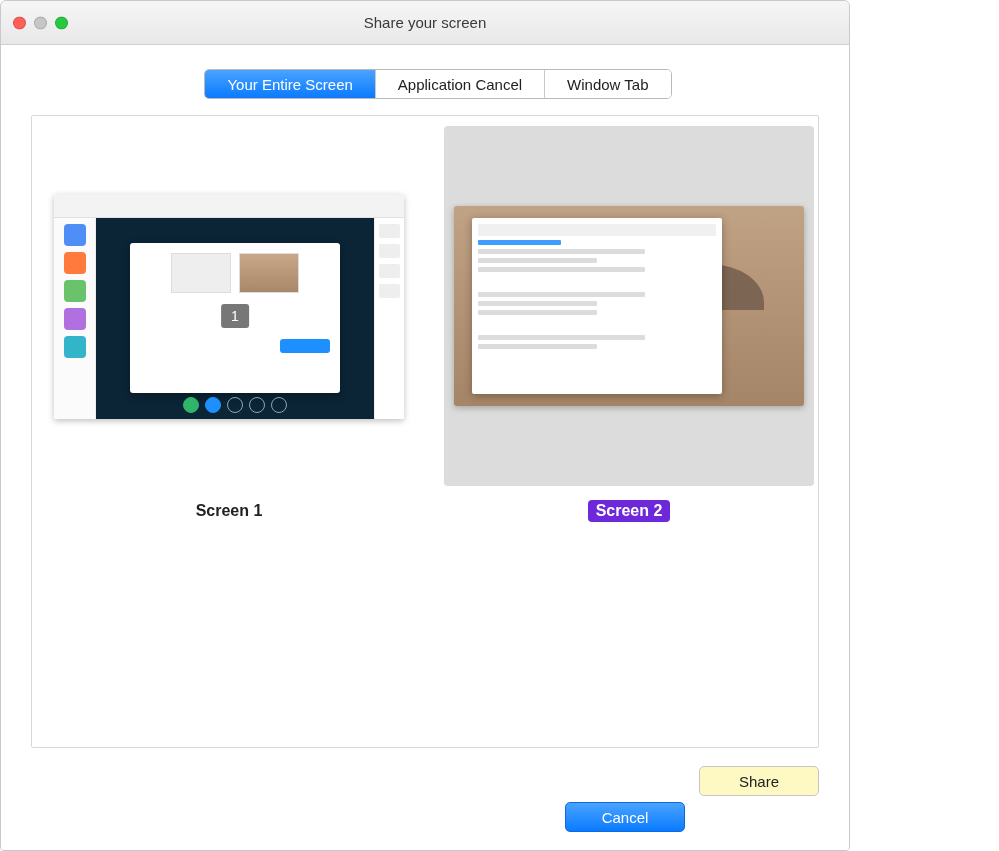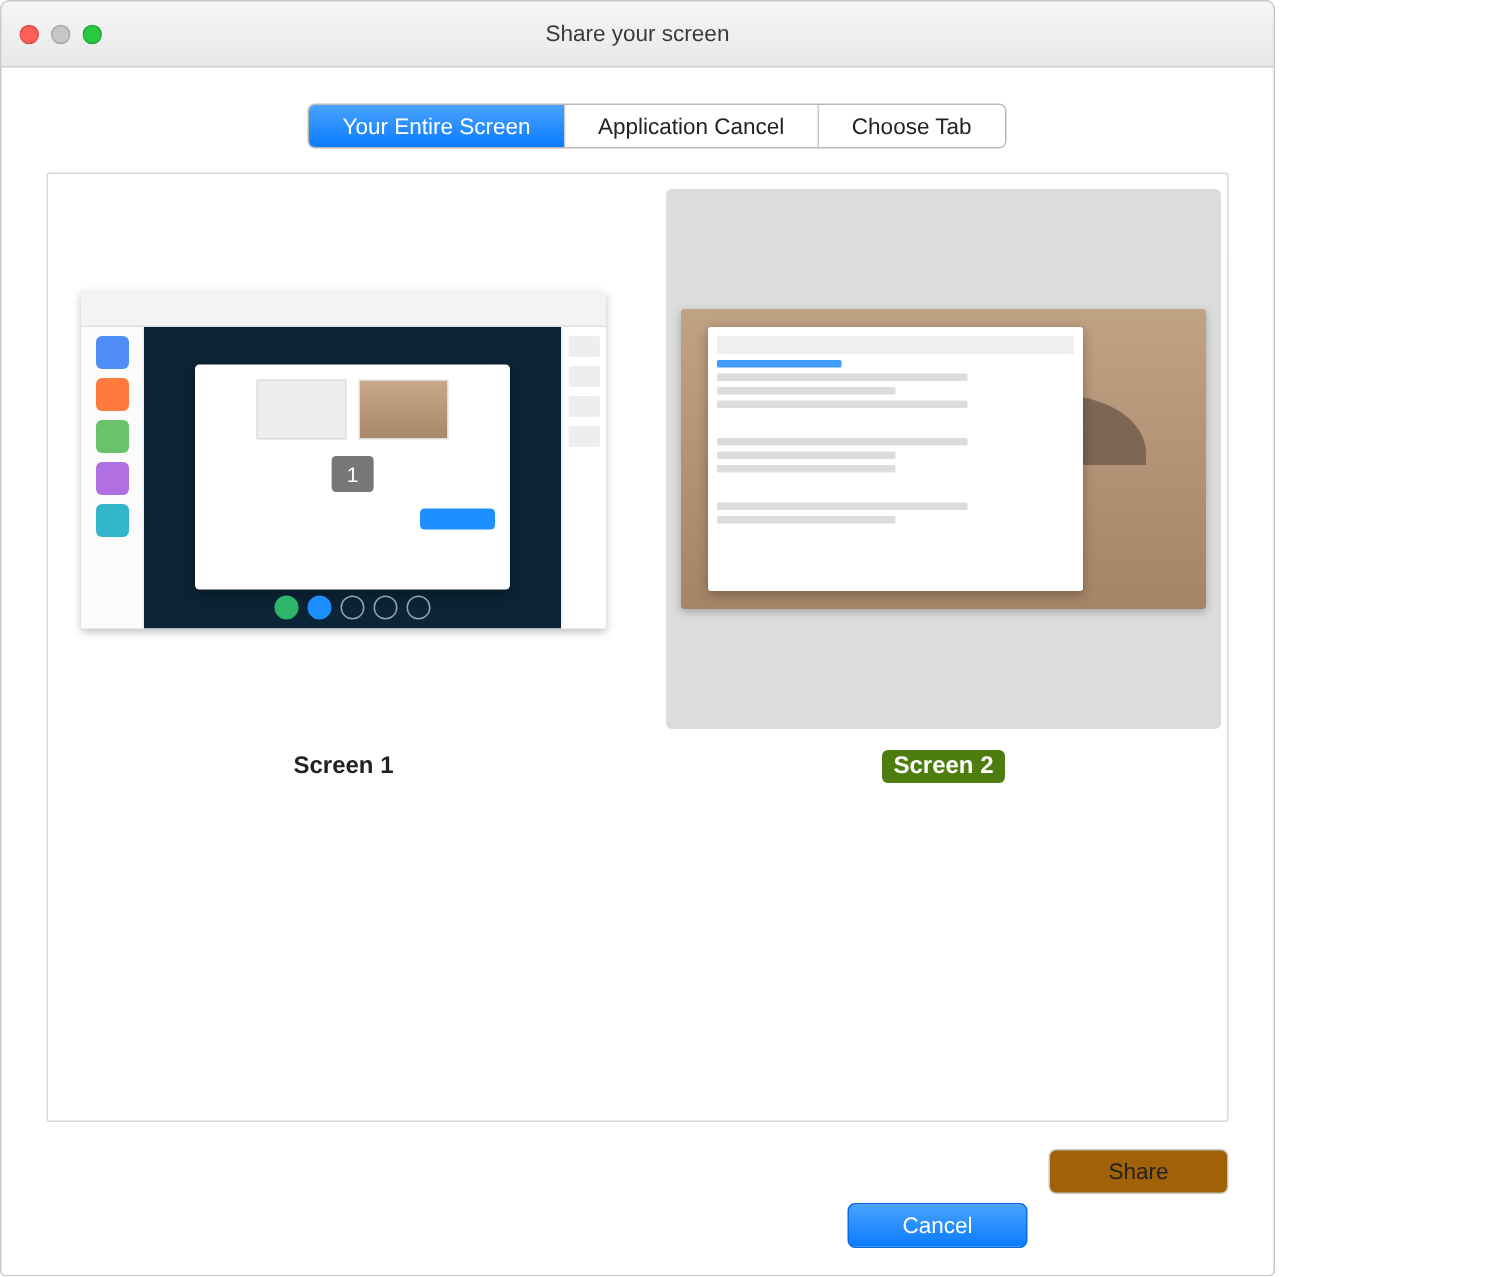--- a/index.html
+++ b/index.html
@@ -124,30 +124,30 @@
   .s2-mountain{position:absolute;right:40px;top:58px;width:110px;height:46px;background:#6e5a4a;border-radius:60% 60% 0 0 / 100% 100% 0 0;opacity:0.8;}
   .s2-win{position:absolute;left:18px;top:12px;width:250px;height:176px;background:#fff;box-shadow:0 2px 8px rgba(0,0,0,0.3);border-radius:2px;padding:6px;}
   .s2-toolbar{height:12px;background:#f0f0f0;margin-bottom:4px;}
   .s2-line{height:5px;background:#dcdcdc;margin:4px 0;border-radius:1px;}
   .s2-line.short{width:50%;}
   .s2-line.med{width:70%;}
   .s2-gap{height:12px;}
   .s2-line.blue{background:#409cff;width:35%;}
 
   .screen-label { margin-top: 14px; font-size: 16px; color:#222; padding:2px 8px; border-radius:4px;font-weight:bold;}
-  .screen-card.selected .screen-label { background:#4d7c0f; color:#fff; }
+  .screen-card.selected .screen-label { background:#6d28d9; color:#fff; }
 
   .footer {
     display:flex; justify-content:flex-end; gap:14px;
     padding-top: 18px;
   }
   .btn {
     min-width: 120px; height: 30px;
     border-radius: 5px; border:1px solid #c6c6c6;
-    background:#a16207; font-size:15px; color:#222;
+    background:#fef9c3; font-size:15px; color:#222;
     display:flex;align-items:center;justify-content:center;
     cursor:pointer;
   }
   .btn.primary {
     background: linear-gradient(#4aa3ff,#0a7bff);
     border-color:#0a6be0; color:#fff;margin-top:36px;
   }
 </style>
 </head>
 <body>
@@ -162,21 +162,21 @@
     </div>
     <div class="title">Share your screen</div>
   </div>
 
   <div class="content">
 
 
     <div class="segmented">
       <div class="seg active">Your Entire Screen</div>
       <div class="seg">Application Cancel</div>
-      <div class="seg">Choose Tab</div>
+      <div class="seg">Window Tab</div>
     </div>
 
     <div class="picker-area">
       <div class="screens">
 
         <div class="screen-card">
           <div class="thumb-wrap">
             <div class="thumb screen1">
               <div class="s1-top"></div>
               <div class="s1-body">

